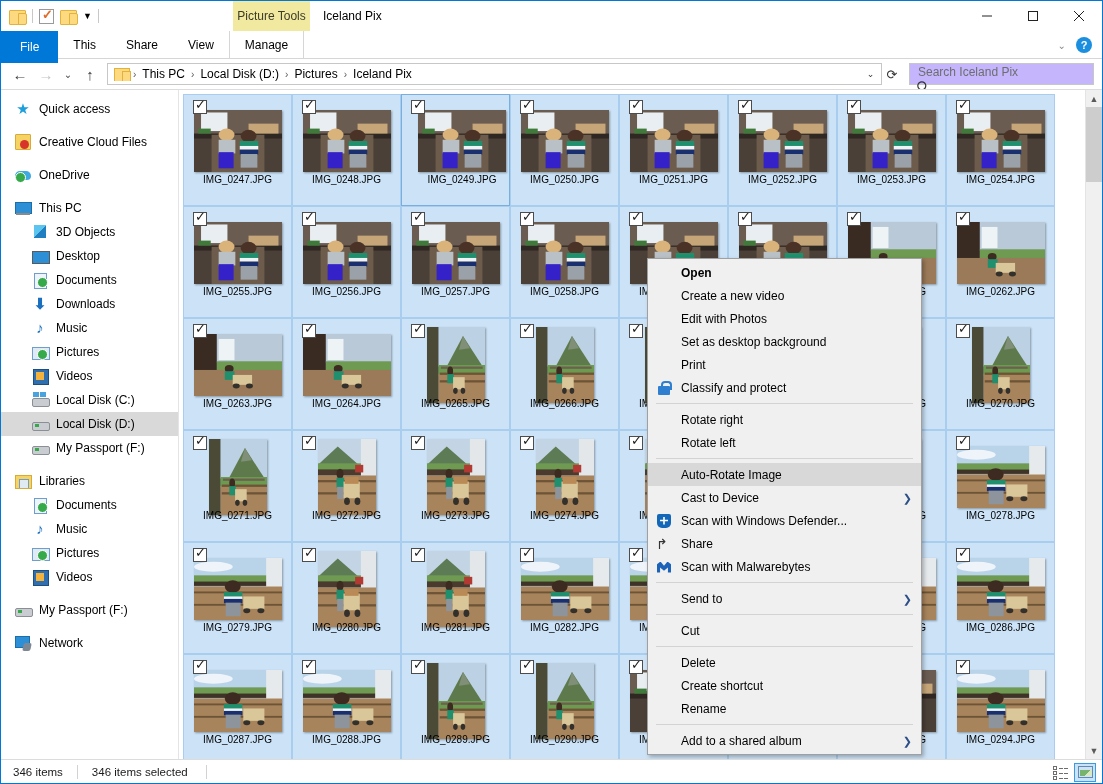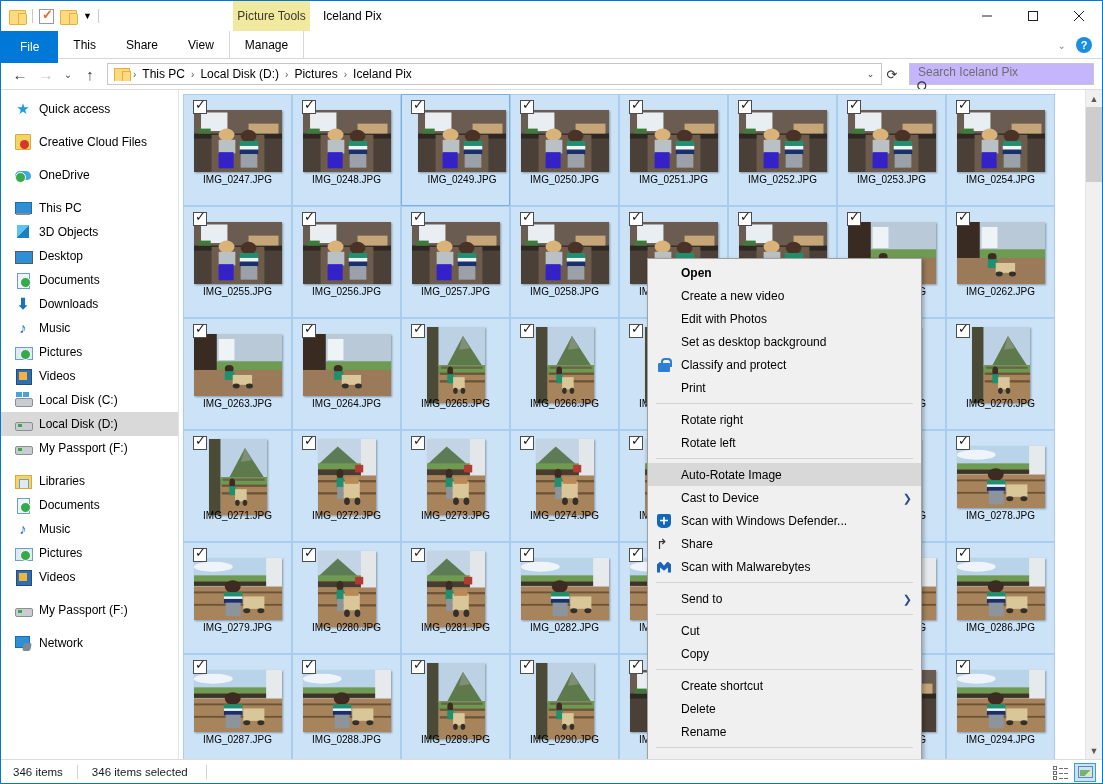--- a/index.html
+++ b/index.html
@@ -96,21 +96,21 @@
   .mag { width:14px; height:14px; flex:0 0 14px; }
 
   
   .bodywrap { flex:1 1 auto; display:flex; min-height:0; border-top:1px solid #dcdcdc; }
 
   
   .navpane { width:178px; flex:0 0 178px; background:#fff; overflow:hidden;
     border-right:1px solid #e4e4e4; padding-top:7px; position:relative; }
   .navitem { height:24px; display:flex; align-items:center; font-size:12px; color:#000;
     padding-left:14px; white-space:nowrap; }
-  .navitem.lvl1 { padding-left:14px; }
+  .navitem.lvl1 { padding-left:31px; }
   .navitem.sel { background:#d9d9d9; }
   .navitem .lbl { margin-left:8px;text-align:right; }
   .navspacer { height:9px; }
   .ni { width:16px; height:16px; flex:0 0 16px; position:relative; }
 
   
   .ic-star { color:#1e9fdc; font-size:15px; line-height:16px; text-align:center; }
   .ic-cc { background:#f6d463; border:1px solid #d9a93a; border-radius:1px; }
   .ic-cc::after { content:""; position:absolute; right:1px; bottom:0px; width:9px; height:9px;
     border-radius:50%; background:#d8352a; }
@@ -1551,25 +1551,25 @@
           <div class="mi">
             <span>Create a new video</span>
           </div>
           <div class="mi">
             <span>Edit with Photos</span>
           </div>
           <div class="mi">
             <span>Set as desktop background</span>
           </div>
           <div class="mi">
+            <span>Print</span>
+          </div>
+          <div class="mi">
             <span class="micon mi-lock"></span>
             <span>Classify and protect</span>
-          </div>
-          <div class="mi">
-            <span>Print</span>
           </div>
           <div class="msep"></div>
           <div class="mi">
             <span>Rotate right</span>
           </div>
           <div class="mi">
             <span>Rotate left</span>
           </div>
           <div class="msep"></div>
           <div class="mi hl">
@@ -1593,29 +1593,26 @@
           </div>
           <div class="msep"></div>
           <div class="mi">
             <span>Send to</span>
             <span class="chevr">❯</span>
           </div>
           <div class="msep"></div>
           <div class="mi">
             <span>Cut</span>
           </div>
-          <div class="mi">
-            <span>Copy</span>
-          </div>
           <div class="msep"></div>
           <div class="mi">
+            <span>Delete</span>
+          </div>
+          <div class="mi">
             <span>Create shortcut</span>
-          </div>
-          <div class="mi">
-            <span>Delete</span>
           </div>
           <div class="mi">
             <span>Rename</span>
           </div>
           <div class="msep"></div>
           <div class="mi">
             <span>Add to a shared album</span>
             <span class="chevr">❯</span>
           </div>
         </div>

